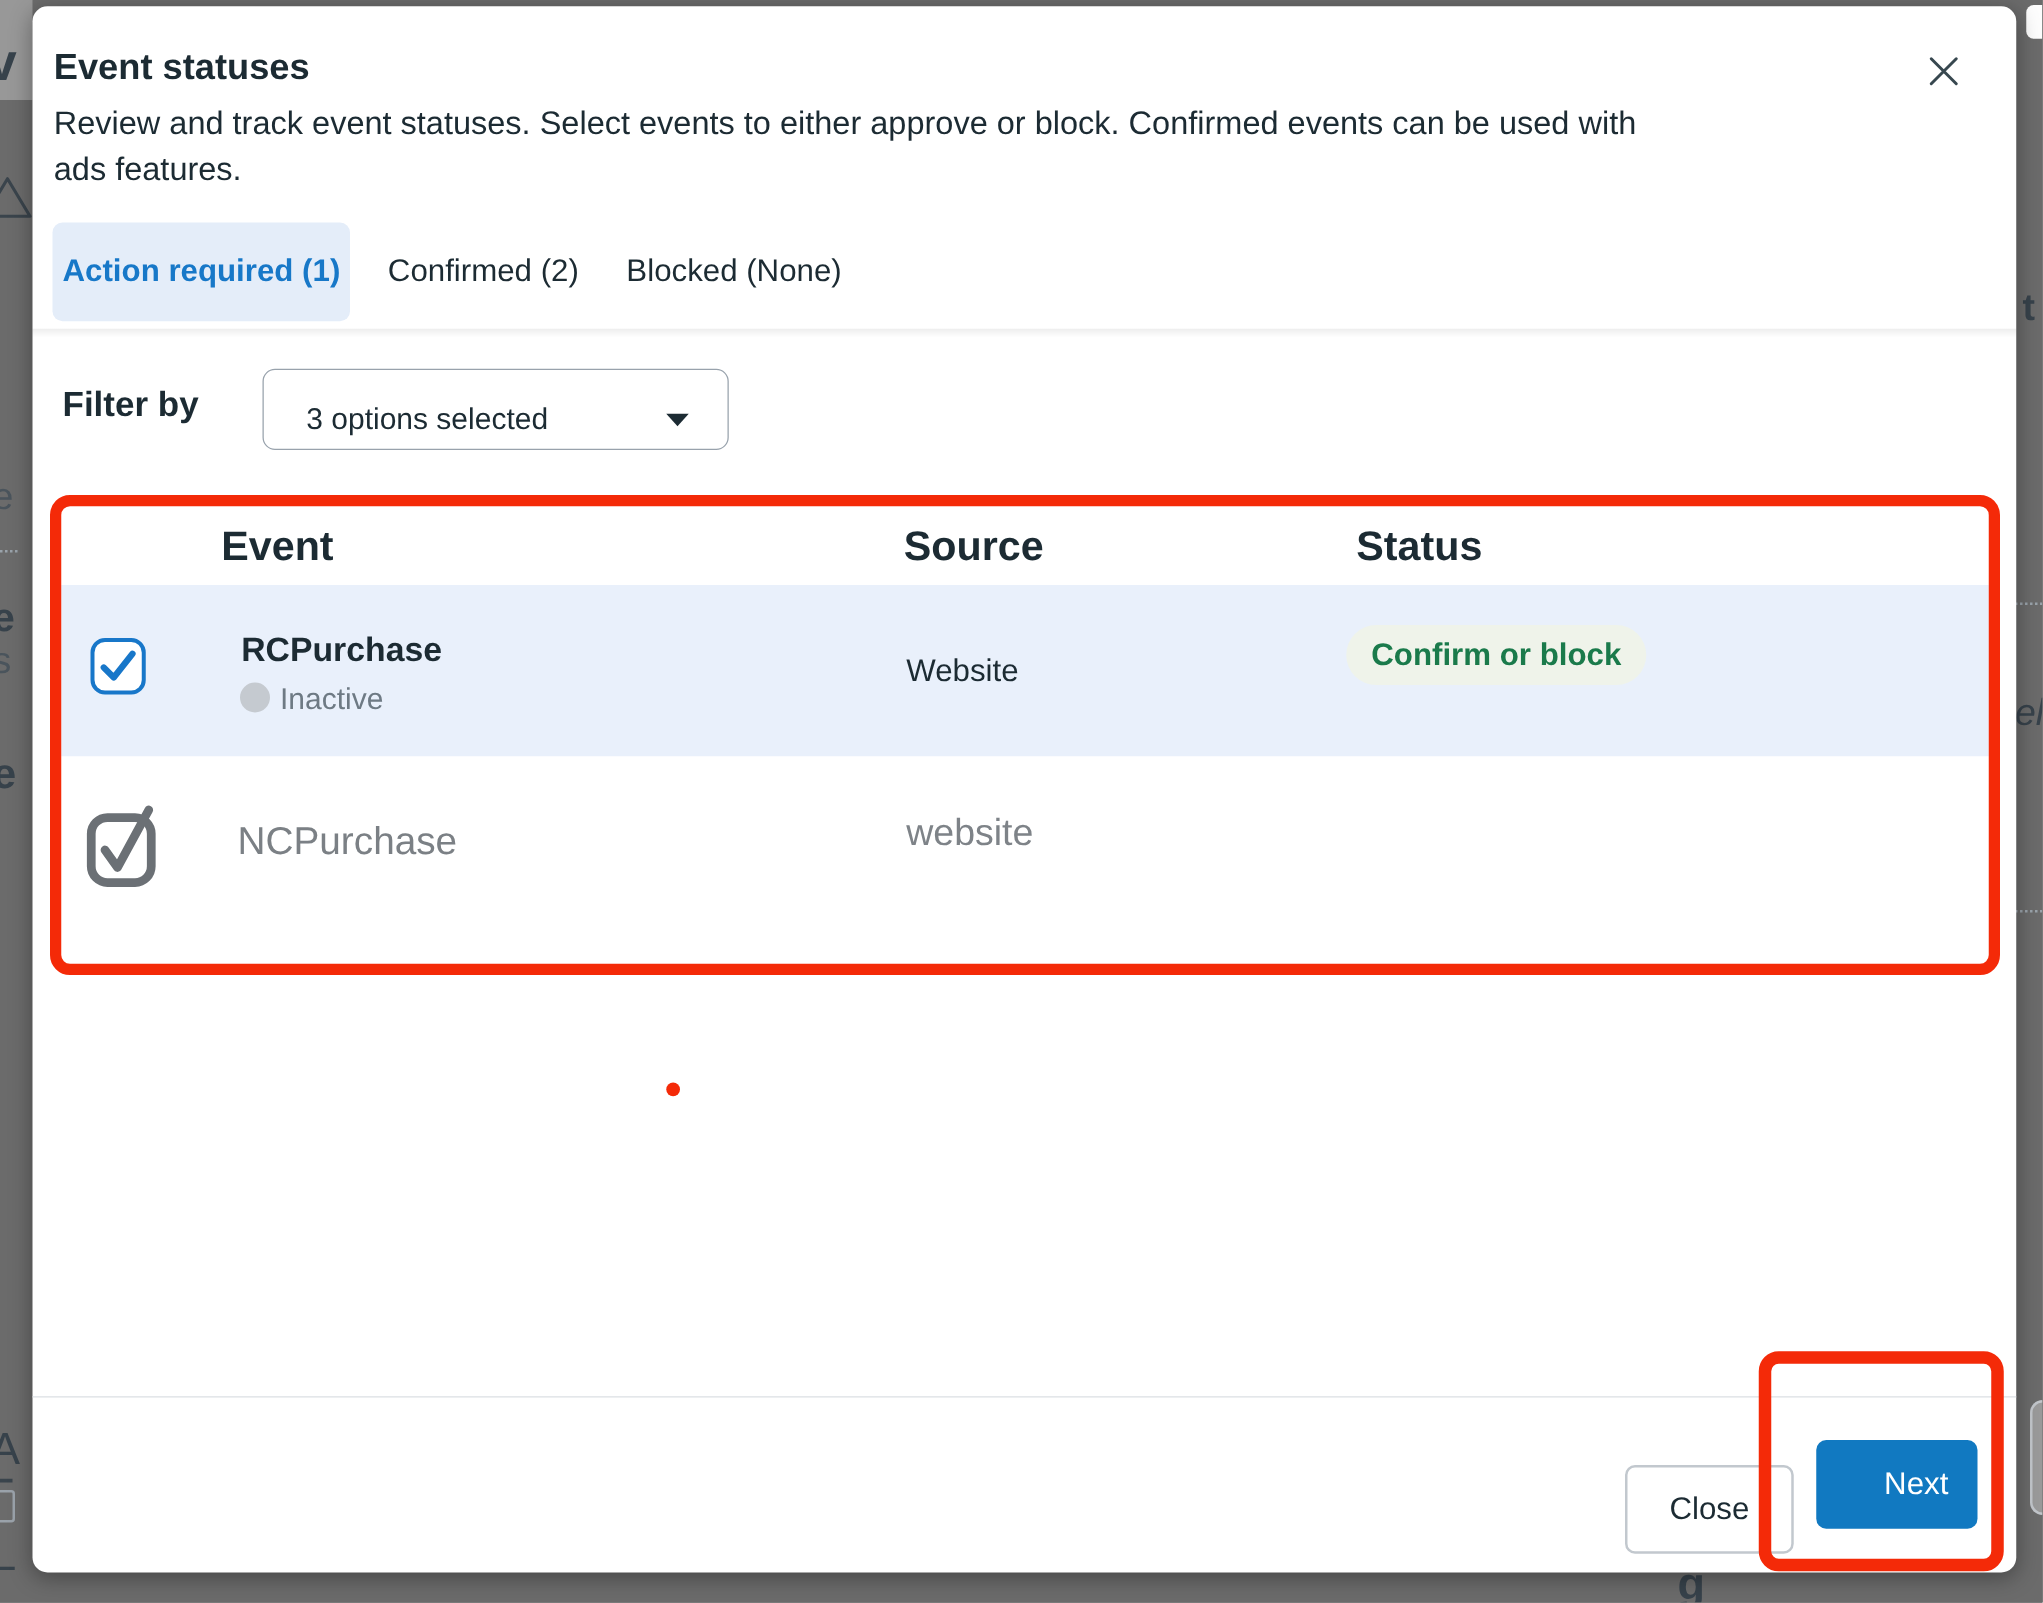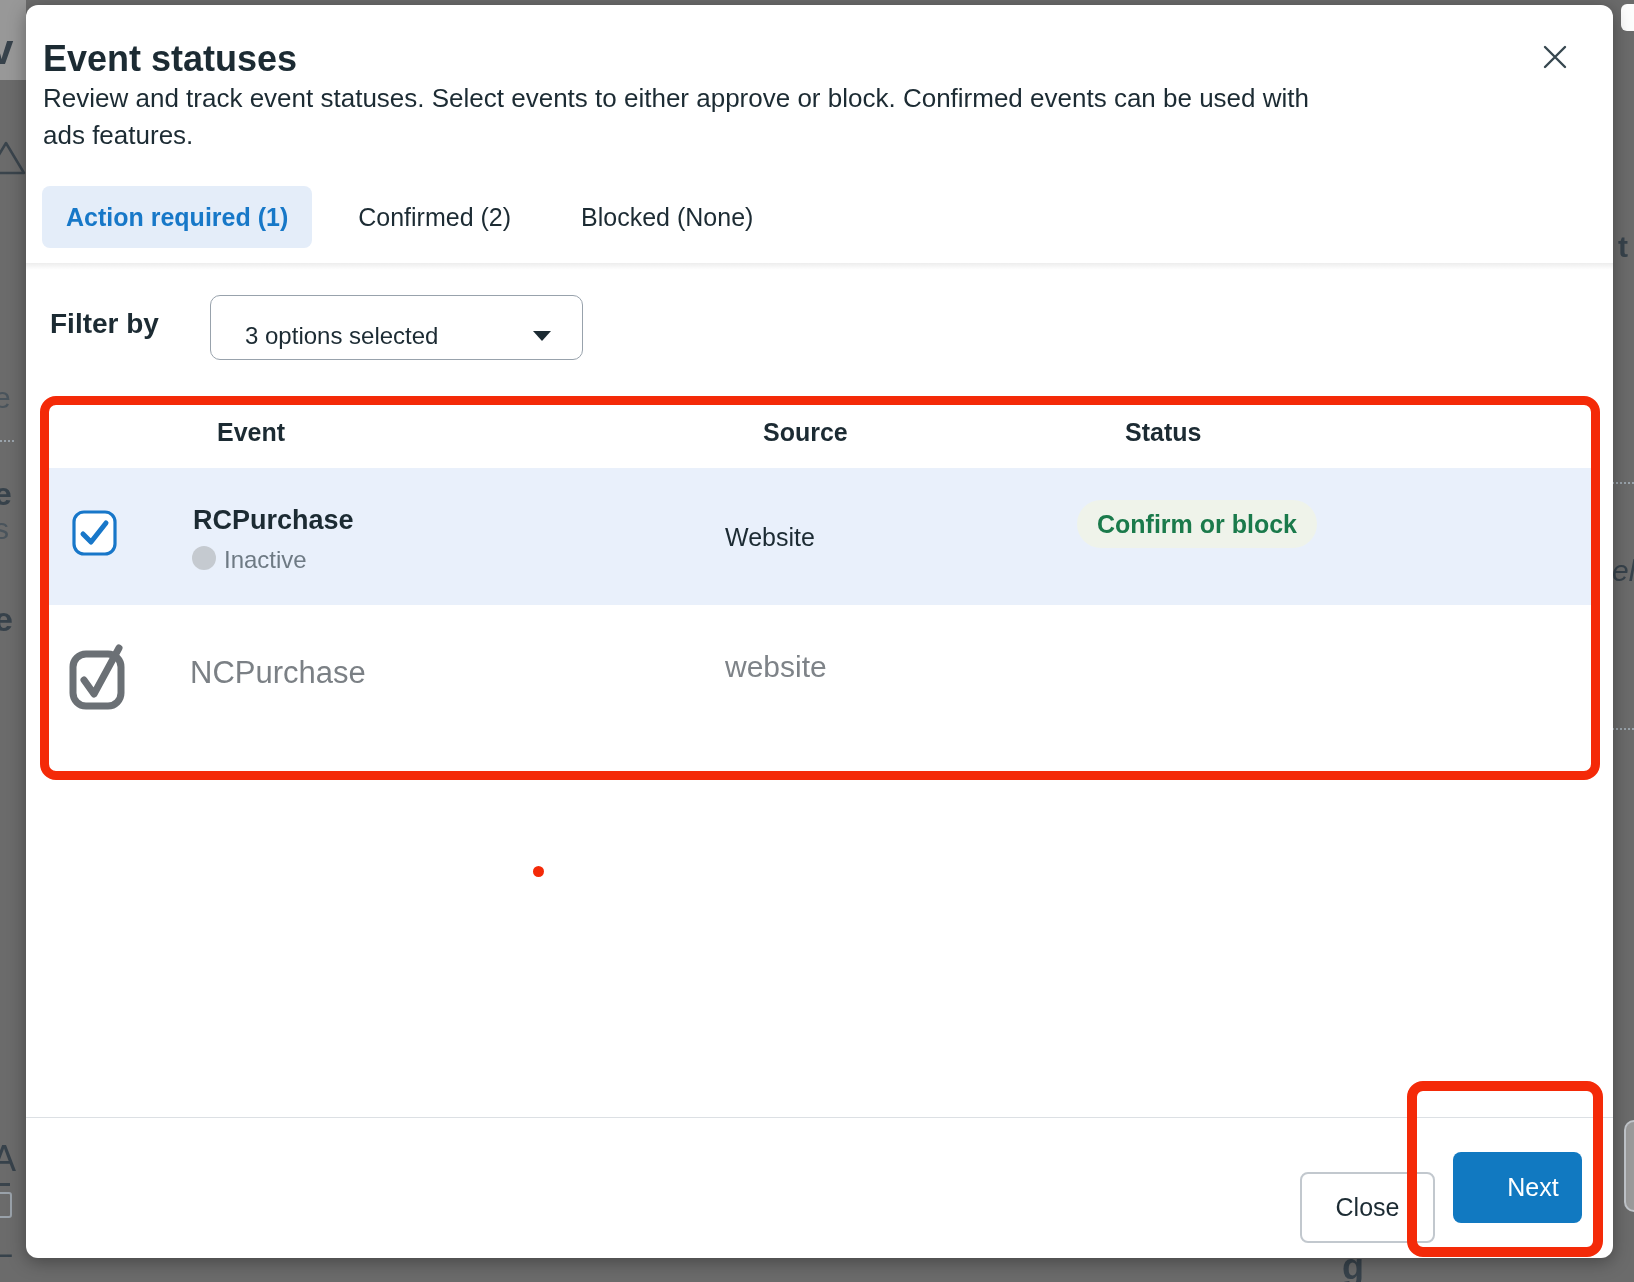--- a/index.html
+++ b/index.html
@@ -11,37 +11,37 @@
   .bg-patch-tl{left:0;top:0;width:26px;height:80px;background:#989898;z-index:1;}
   .bg-patch-tr{left:1621px;top:4px;width:13px;height:27px;background:#fdfdfd;border-radius:6px 0 0 6px;z-index:1;}
   .dotline{position:absolute;z-index:1;border-top:2px dotted #9aa3ab;}
   .bg-btn-fragment{left:1624px;top:1120px;width:12px;height:88px;background:#9a9a9a;
         border:2px solid #c2c6cb;border-right:none;border-radius:10px 0 0 10px;z-index:1;}
   
   .modal{left:26px;top:5px;width:1587px;height:1253px;background:#fff;border-radius:12px;z-index:2;
          box-shadow:0 4px 18px rgba(0,0,0,.35);}
   .header-shadow{left:26px;top:263px;width:1587px;height:7px;z-index:3;
          background:linear-gradient(rgba(0,0,0,.07),rgba(0,0,0,0));}
-  .title{left:43px;top:38px;font-size:36px;font-weight:700;z-index:3;}
+  .title{left:43px;top:38px;font-size:29px;font-weight:700;z-index:3;}
   .desc{left:43px;font-size:26px;line-height:36px;z-index:3;}
   .close-x{left:1538px;top:40px;width:34px;height:34px;z-index:4;cursor:pointer;
            display:flex;align-items:center;justify-content:center;}
   
   .tabs{left:42px;top:186px;height:62px;display:flex;align-items:center;z-index:3;}
-  .tab{font-size:25px;padding:0 24px;height:62px;display:flex;align-items:center;border-radius:8px;}
+  .tab{font-size:25px;padding:0 8px;height:79px;display:flex;align-items:center;border-radius:8px;}
   .tab.active{background:#e4edf9;color:#1778c8;font-weight:700;}
   .tab.plain{margin-left:22px;}
   
   .filter-label{left:50px;top:308px;font-size:28px;font-weight:700;z-index:3;}
   .dropdown{left:210px;top:295px;width:373px;height:65px;border:1px solid #98a2ac;border-radius:10px;z-index:3;
             display:flex;align-items:center;justify-content:space-between;padding:16px 30px 0 34px;box-sizing:border-box;
             background:#fff;cursor:pointer;}
   .dropdown .val{font-size:24px;}
   
-  .col-head{font-size:25px;font-weight:700;z-index:3;top:418px;margin-left:40px;}
+  .col-head{font-size:33px;font-weight:700;z-index:3;top:418px;}
   .row1-bg{left:49px;top:468px;width:1542px;height:137px;background:#e9f0fb;z-index:3;}
   .cbx1{left:72px;top:510px;width:45px;height:46px;z-index:4;}
   .evt-name{left:193px;top:505px;font-size:27px;font-weight:700;z-index:4;}
   .inactive-dot{left:192px;top:546px;width:24px;height:24px;border-radius:50%;background:#c5cad0;z-index:4;}
   .inactive-lbl{left:224px;top:546px;font-size:24px;color:#6e7a84;z-index:4;}
   .src1{left:725px;top:523px;font-size:25px;z-index:4;}
   .badge{left:1077px;top:500px;height:48px;border-radius:24px;background:#eff3ea;z-index:4;
          display:flex;align-items:center;padding:0 20px;font-size:25px;font-weight:700;color:#1a7a4b;}
   .cbx2{left:67px;top:642px;width:64px;height:68px;z-index:4;}
   .evt-name2{left:190px;top:655px;font-size:31px;color:#7b8085;z-index:4;}

